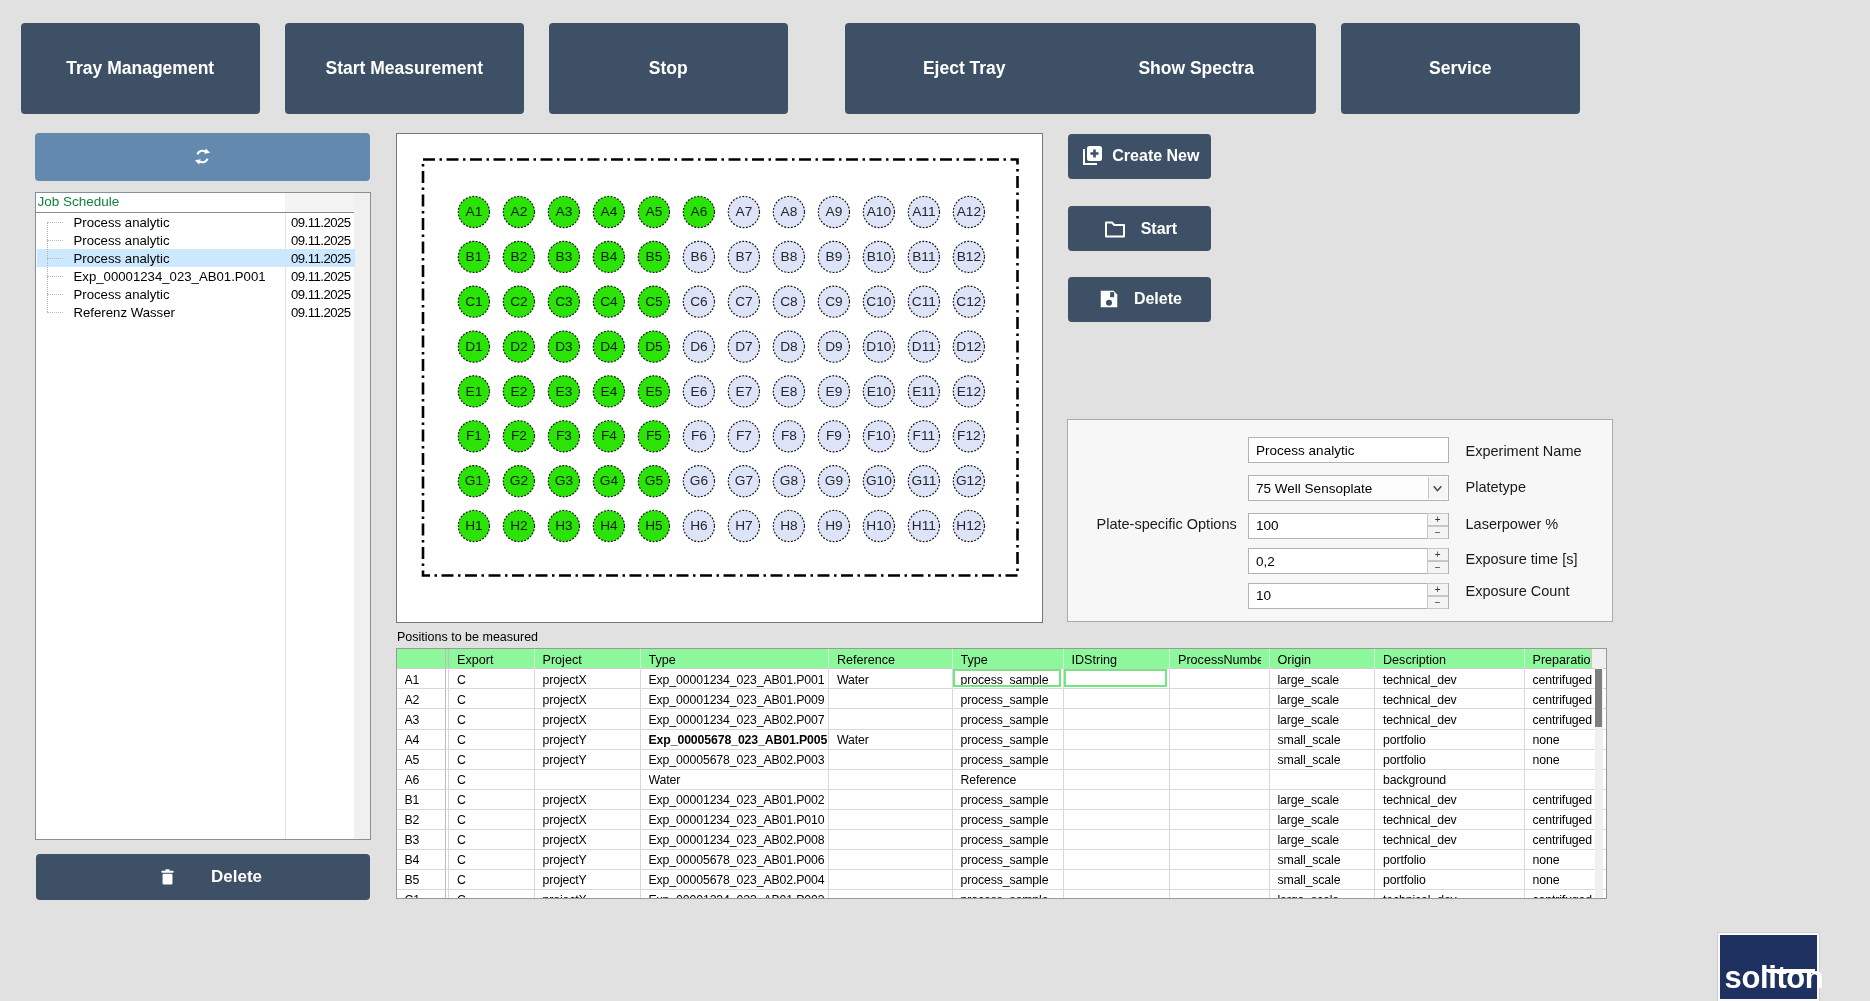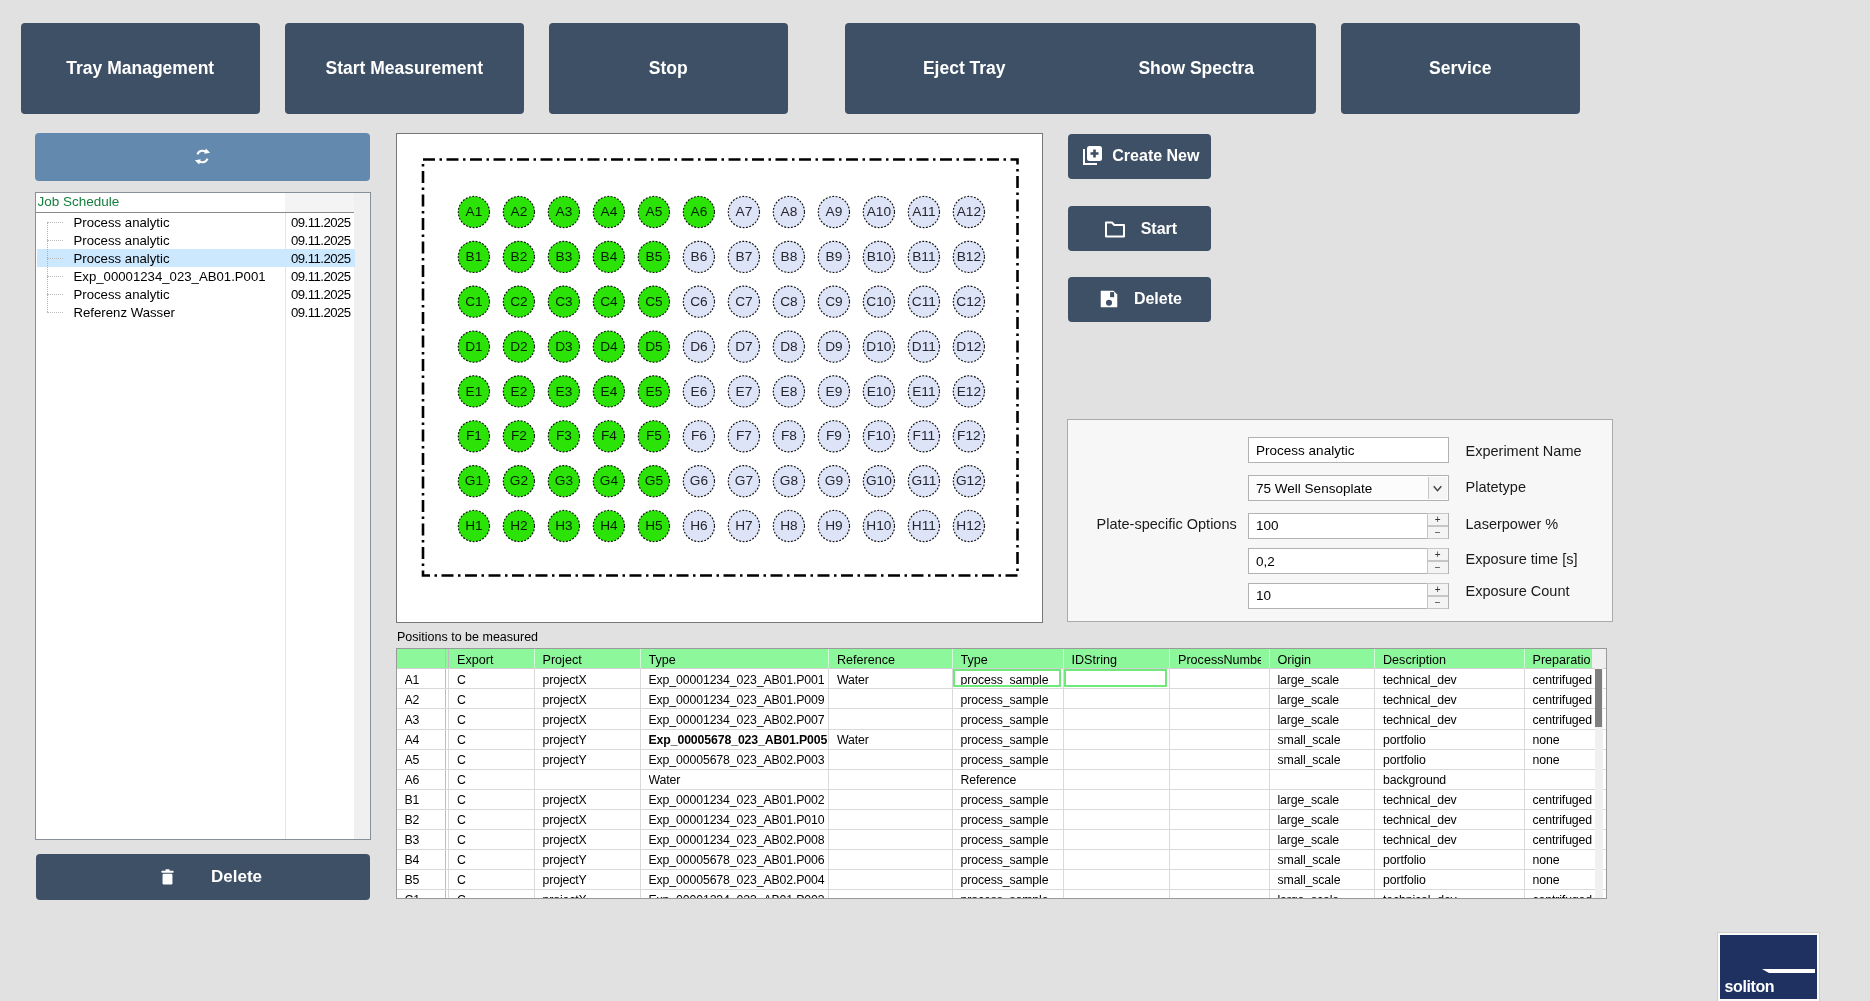--- a/index.html
+++ b/index.html
@@ -500,17 +500,17 @@
 <div style="position:absolute;left:872.0px;top:19.8px;height:231px;width:1px;background:#d9d9d9;"></div>
 <div style="position:absolute;left:977.5px;top:19.8px;height:231px;width:1px;background:#d9d9d9;"></div>
 <div style="position:absolute;left:1127.0px;top:19.8px;height:231px;width:1px;background:#d9d9d9;"></div>
 <div style="position:absolute;left:556.0px;top:20.8px;width:108.0px;height:17.5px;border:2px solid #6fe87c;"></div>
 <div style="position:absolute;left:667.0px;top:20.8px;width:103.5px;height:17.5px;border:2px solid #6fe87c;"></div>
 <div style="position:absolute;left:1198px;top:19.8px;width:8px;height:231px;background:#f0f0f0;"></div>
 <div style="position:absolute;left:1198.5px;top:20.8px;width:7px;height:58px;background:#7f7f7f;"></div>
     </div>
 
 <div id="logo">
-  <div style="position:absolute;left:5px;bottom:3px;font-size:16px;font-weight:bold;color:#fff;letter-spacing:-0.4px;">soliton</div>
+  <div style="position:absolute;left:5px;bottom:3px;font-size:31px;font-weight:bold;color:#fff;letter-spacing:-0.4px;">soliton</div>
   <div style="position:absolute;left:49px;bottom:26px;width:46px;height:4.4px;background:#fff;"></div>
   <div style="position:absolute;left:42px;bottom:26px;width:0;height:0;border-top:4.4px solid #fff;border-left:7px solid transparent;"></div>
 </div>
 
 </div>
 </body></html>

